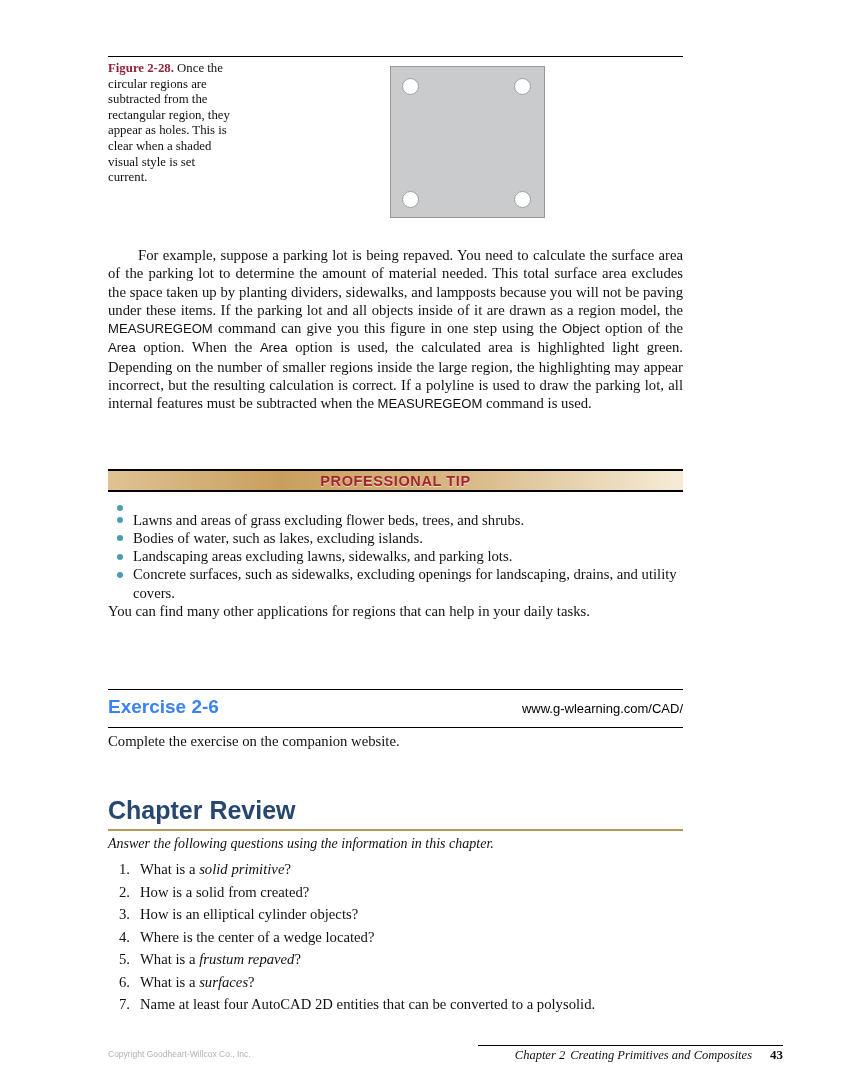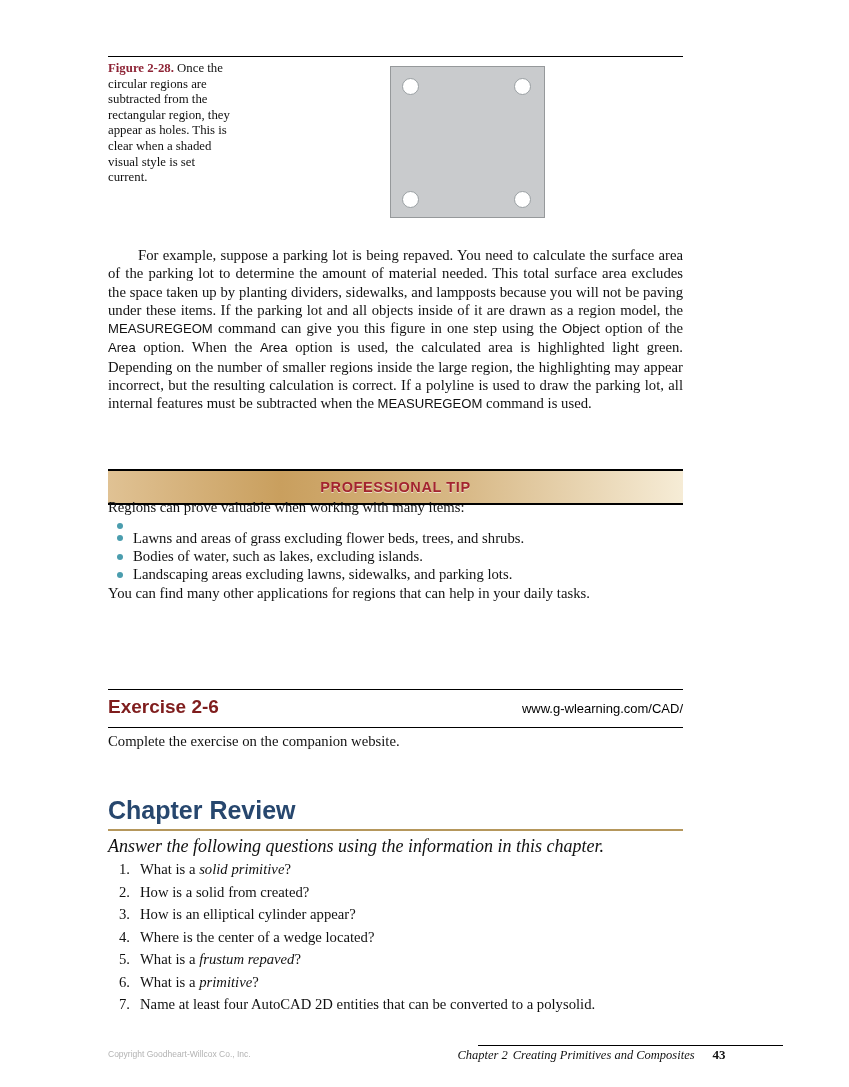--- a/index.html
+++ b/index.html
@@ -34,21 +34,21 @@
 
   
   .body-par {
     top:246px; font-size:14.7px; line-height:18.3px;
     text-align:justify; text-indent:30px;
   }
   .cmd { font-family:"Liberation Sans", sans-serif; font-weight:normal; font-size:13.1px; }
 
   
   .tip-banner {
-    top:469px; height:36px;
+    top:469px; height:23px;
     border-top:2px solid #000; border-bottom:2px solid #000;
     background:linear-gradient(90deg,#e0c294 0%, #c99f5e 30%, #d8b987 62%, #f6ecd6 100%);
     display:flex; align-items:center; justify-content:center;
   }
   .tip-banner-text {
     font-family:"Liberation Sans", sans-serif; font-weight:bold;
     font-size:14.5px; letter-spacing:.6px; color:#A3242E;
     text-shadow:0 1px 0 rgba(255,255,255,.6);
   }
 
@@ -61,49 +61,49 @@
     background:#4A9DAE; margin:6.5px 10px 0 0;
   }
 
   
   .ex-rule1 { top:689px; }
   .ex-head {
     top:696px; display:flex; justify-content:space-between; align-items:baseline;
   }
   .ex-title {
     font-family:"Liberation Sans", sans-serif; font-weight:bold;
-    font-size:19px; color:#7f1d1d;
+    font-size:19px; color:#3b82f6;
   }
   .ex-url { font-family:"Liberation Sans", sans-serif; font-size:13px; color:#000; }
   .ex-rule2 { top:727px; }
   .ex-text { top:733px; font-size:14.7px; }
 
   
   .cr-title {
     top:796px; font-family:"Liberation Sans", sans-serif; font-weight:bold;
     font-size:25px; color:#27476E;
   }
   .cr-rule { top:829px; height:2px; background:#B5975C; }
-  .cr-instruction { top:836px; font-style:italic; font-size:18px; }
+  .cr-instruction { top:836px; font-style:italic; font-size:14px; }
   .cr-list { top:860px; }
   .cr-item {
     display:grid; grid-template-columns:22px 1fr; column-gap:10px;
     font-size:14.7px; line-height:18px; margin-bottom:4.5px;
   }
   .cr-num { text-align:right; }
 
   
   .footer-rule { left:478px; top:1045px; width:305px; }
   .footer-left {
     left:108px; top:1049px; font-family:"Liberation Sans", sans-serif;
     font-size:8.5px; color:#b3b3b3;
   }
   .footer-right {
     left:400px; top:1047px; width:383px;
-    display:flex; justify-content:center; align-items:baseline;
+    display:flex; justify-content:flex-end; align-items:baseline;
     font-size:12.5px;
   }
   .footer-chapter { font-style:italic; margin-right:5px; }
   .footer-title { font-style:italic; }
   .footer-page { font-weight:bold; font-size:13px; margin-left:18px; }
 </style>
 </head>
 <body>
 
 <div class="abs col rule" style="top:56px"></div>
@@ -120,36 +120,39 @@
   <div class="hole br"></div>
 </div>
 
 <p class="abs col body-par"><span>For example, suppose a parking lot is being repaved. You need to calculate the surface area of the parking lot to determine the amount of material needed. This total surface area excludes the space taken up by planting dividers, sidewalks, and lampposts because you will not be paving under these items. If the parking lot and all objects inside of it are drawn as a region model, the </span><span class="cmd">MEASUREGEOM</span><span> command can give you this figure in one step using the </span><span class="cmd">Object</span><span> option of the </span><span class="cmd">Area</span><span> option. When the </span><span class="cmd">Area</span><span> option is used, the calculated area is highlighted light green. Depending on the number of smaller regions inside the large region, the highlighting may appear incorrect, but the resulting calculation is correct. If a polyline is used to draw the parking lot, all internal features must be subtracted when the </span><span class="cmd">MEASUREGEOM</span><span> command is used.</span></p>
 
 <div class="abs col tip-banner">
   <span class="tip-banner-text">PROFESSIONAL TIP</span>
 </div>
 
 <div class="abs col tip-body">
-  <div>Regions can prove valuable when working with many items:</div>
   <ul class="tip-list">
     <li class="tip-item">
         <span class="dot"></span>
       </li>
     <li class="tip-item">
         <span class="dot"></span>
         <span>Lawns and areas of grass excluding flower beds, trees, and shrubs.</span>
       </li>
     <li class="tip-item">
         <span class="dot"></span>
         <span>Bodies of water, such as lakes, excluding islands.</span>
       </li>
     <li class="tip-item">
         <span class="dot"></span>
         <span>Landscaping areas excluding lawns, sidewalks, and parking lots.</span>
+      </li>
+    <li class="tip-item">
+        <span class="dot"></span>
+        <span>Concrete surfaces, such as sidewalks, excluding openings for landscaping, drains, and utility covers.</span>
       </li>
   </ul>
   <div>You can find many other applications for regions that can help in your daily tasks.</div>
 </div>
 
 <div class="abs col rule ex-rule1"></div>
 <div class="abs col ex-head">
   <span class="ex-title">Exercise 2-6</span>
   <span class="ex-url">www.g-wlearning.com/CAD/</span>
 </div>
@@ -164,33 +167,33 @@
   <div class="cr-item">
     <span class="cr-num">1.</span>
     <span><span>What is a </span><i>solid primitive</i><span>?</span></span>
   </div>
   <div class="cr-item">
     <span class="cr-num">2.</span>
     <span><span>How is a solid from created?</span><i></i><span></span></span>
   </div>
   <div class="cr-item">
     <span class="cr-num">3.</span>
-    <span><span>How is an elliptical cylinder appear?</span><i></i><span></span></span>
+    <span><span>How is an elliptical cylinder objects?</span><i></i><span></span></span>
   </div>
   <div class="cr-item">
     <span class="cr-num">4.</span>
     <span><span>Where is the center of a wedge located?</span><i></i><span></span></span>
   </div>
   <div class="cr-item">
     <span class="cr-num">5.</span>
     <span><span>What is a </span><i>frustum repaved</i><span>?</span></span>
   </div>
   <div class="cr-item">
     <span class="cr-num">6.</span>
-    <span><span>What is a </span><i>primitive</i><span>?</span></span>
+    <span><span>What is a </span><i>surfaces</i><span>?</span></span>
   </div>
   <div class="cr-item">
     <span class="cr-num">7.</span>
     <span><span>Name at least four AutoCAD 2D entities that can be converted to a polysolid.</span><i></i><span></span></span>
   </div>
 </div>
 
 <div class="abs rule footer-rule"></div>
 <div class="abs footer-left">Copyright Goodheart-Willcox Co., Inc.</div>
 <div class="abs footer-right">

